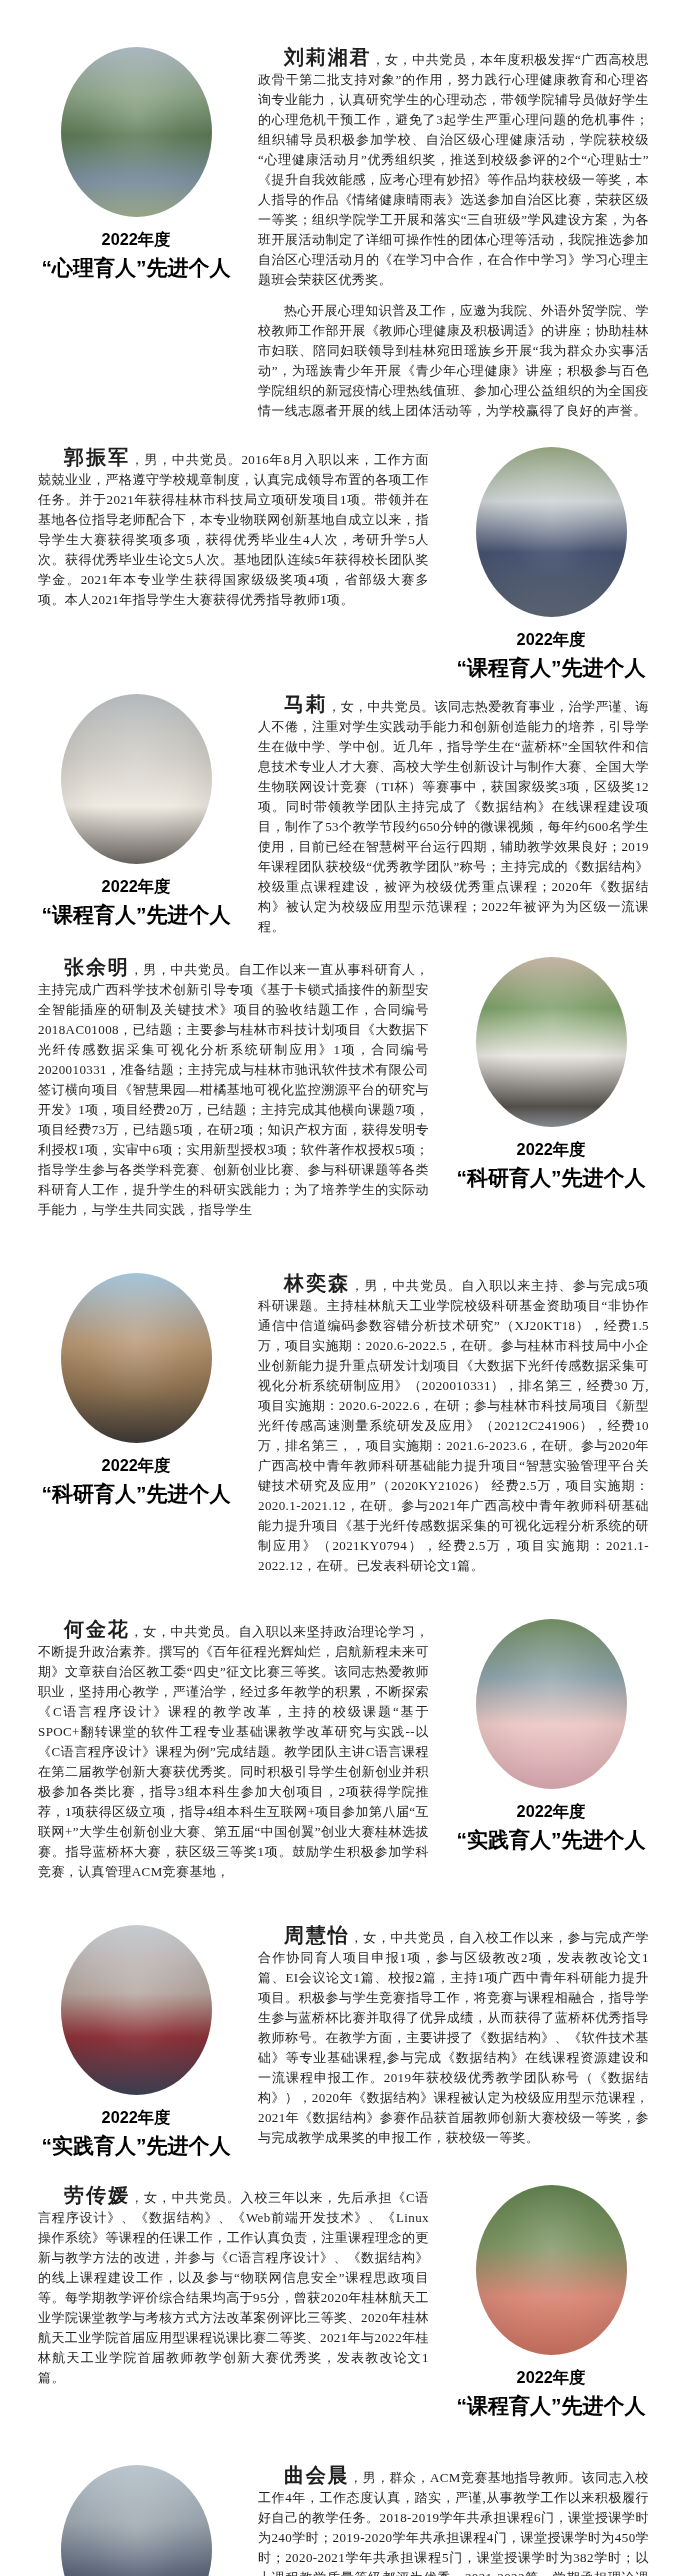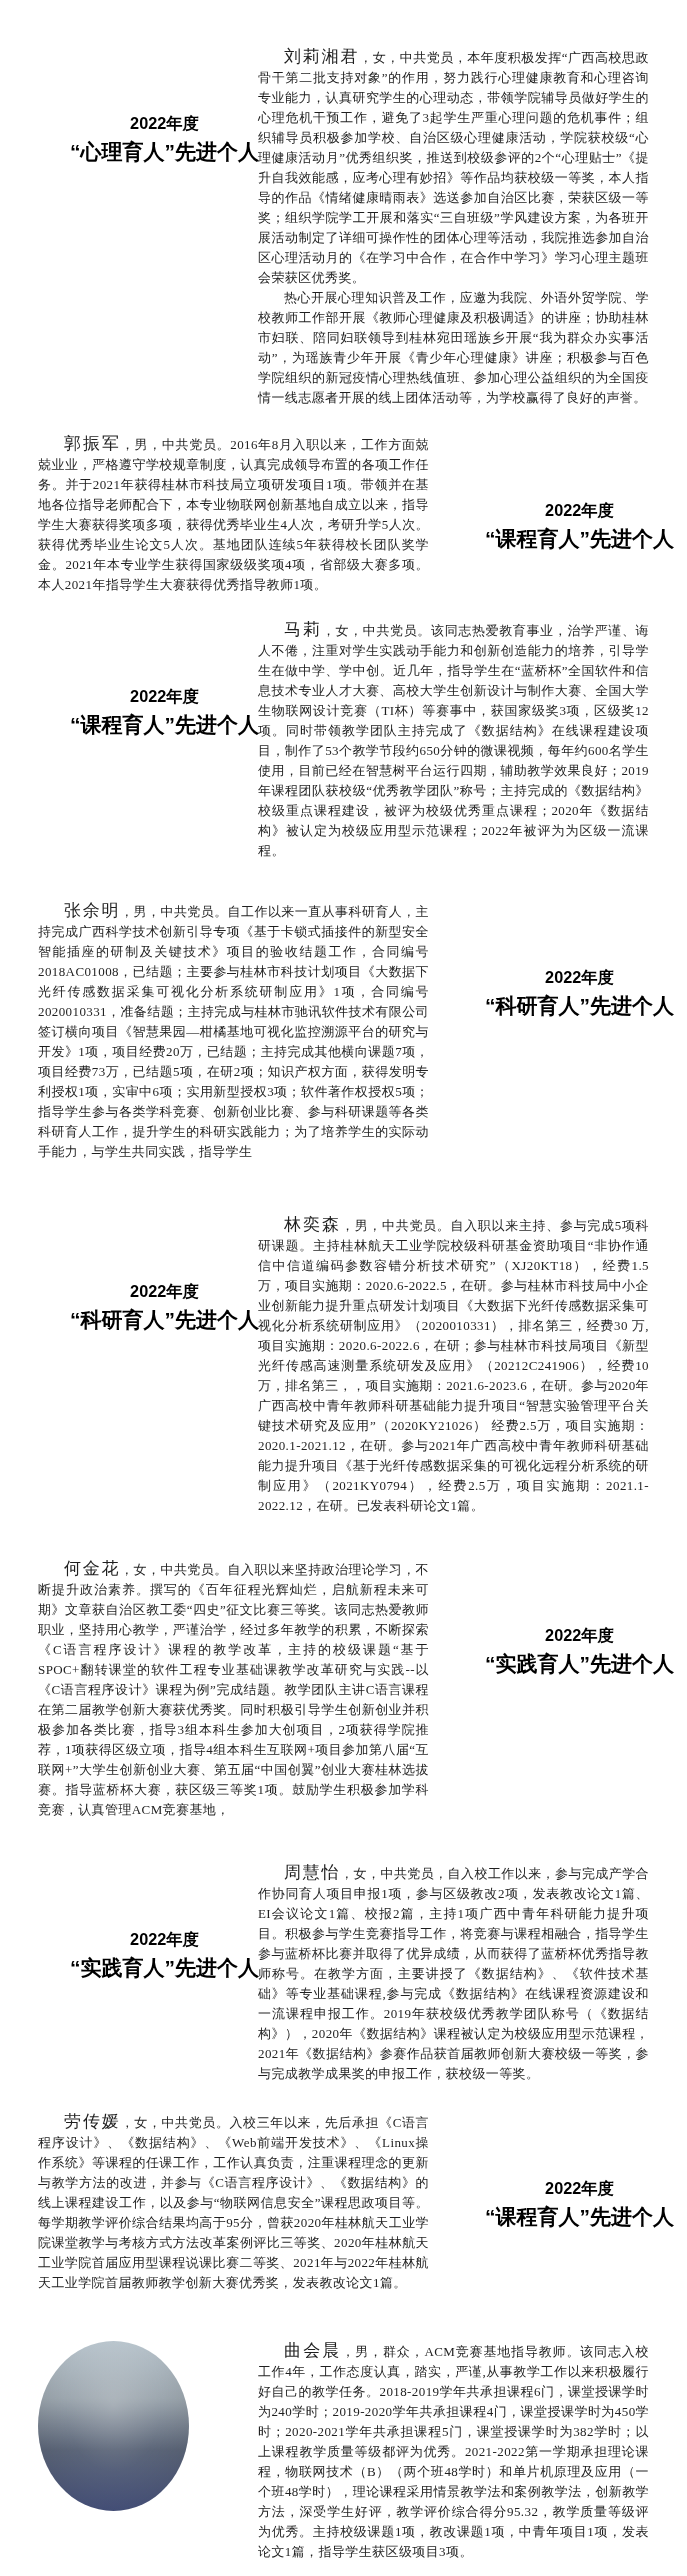--- a/index.html
+++ b/index.html
@@ -15,24 +15,23 @@
   .profile-row{
     display:flex;
     padding:0 38px 0 38px;
     box-sizing:border-box;
     align-items:flex-start;
   }
   .photo-col{
     width:196px;
     flex:0 0 196px;
     display:flex;
-    flex-direction:row;
+    flex-direction:column;
     align-items:center;
     text-align:center;
-    gap:32px;
   }
   .text-col{
     flex:1 1 auto;
     min-width:0;
     font-size:13px;
     line-height:20px;
     text-align:justify;
     letter-spacing:0.4px;
   }
   .photo-left .text-col{margin-left:24px;}
@@ -51,32 +50,32 @@
   }
   .caption{
     margin-top:12px;
     font-family:"Liberation Sans","DejaVu Sans",sans-serif;
     font-weight:bold;
     color:#000;
   }
   .caption .cap-year{font-size:16.3px;line-height:20.6px;display:block;}
   .caption .cap-title{font-size:21px;line-height:20.6px;display:block;margin-top:8.6px;white-space:nowrap;}
   .bio{margin:0;text-indent:2em;}
-  .bio + .bio{margin-top:0;}
+  .bio + .bio{margin-top:11px;}
   .person-name{
-    font-size:17px;
-    font-weight:normal;
+    font-size:20px;
+    font-weight:bold;
     letter-spacing:1.7px;
     line-height:20px;
   }
   
   .row-1{margin-top:47px;}
   .row-2{margin-top:26px;}
   .row-3{margin-top:15.5px;}
-  .row-4{margin-top:40px;}
+  .row-4{margin-top:20px;}
   .row-5{margin-top:53px;}
   .row-6{margin-top:43px;justify-content:space-between;}
   .row-7{margin-top:43px;}
   .row-8{margin-top:28px;}
   .row-9{margin-top:48px;}
   
   .p1{background:linear-gradient(180deg,#a9b6bf 0%,#8da387 28%,#5d7a55 52%,#7f93a4 78%,#9fae8e 100%);}
   .p2{background:linear-gradient(180deg,#8fa07c 0%,#ccd2d4 32%,#465270 62%,#5d6775 100%);}
   .p3{background:linear-gradient(180deg,#b3b7bb 0%,#cfccc5 38%,#efebe2 66%,#6a6560 100%);}
   .p4{background:linear-gradient(180deg,#c4b3a4 0%,#7c9e68 30%,#e9e7e1 58%,#55514c 88%,#8a9399 100%);}

